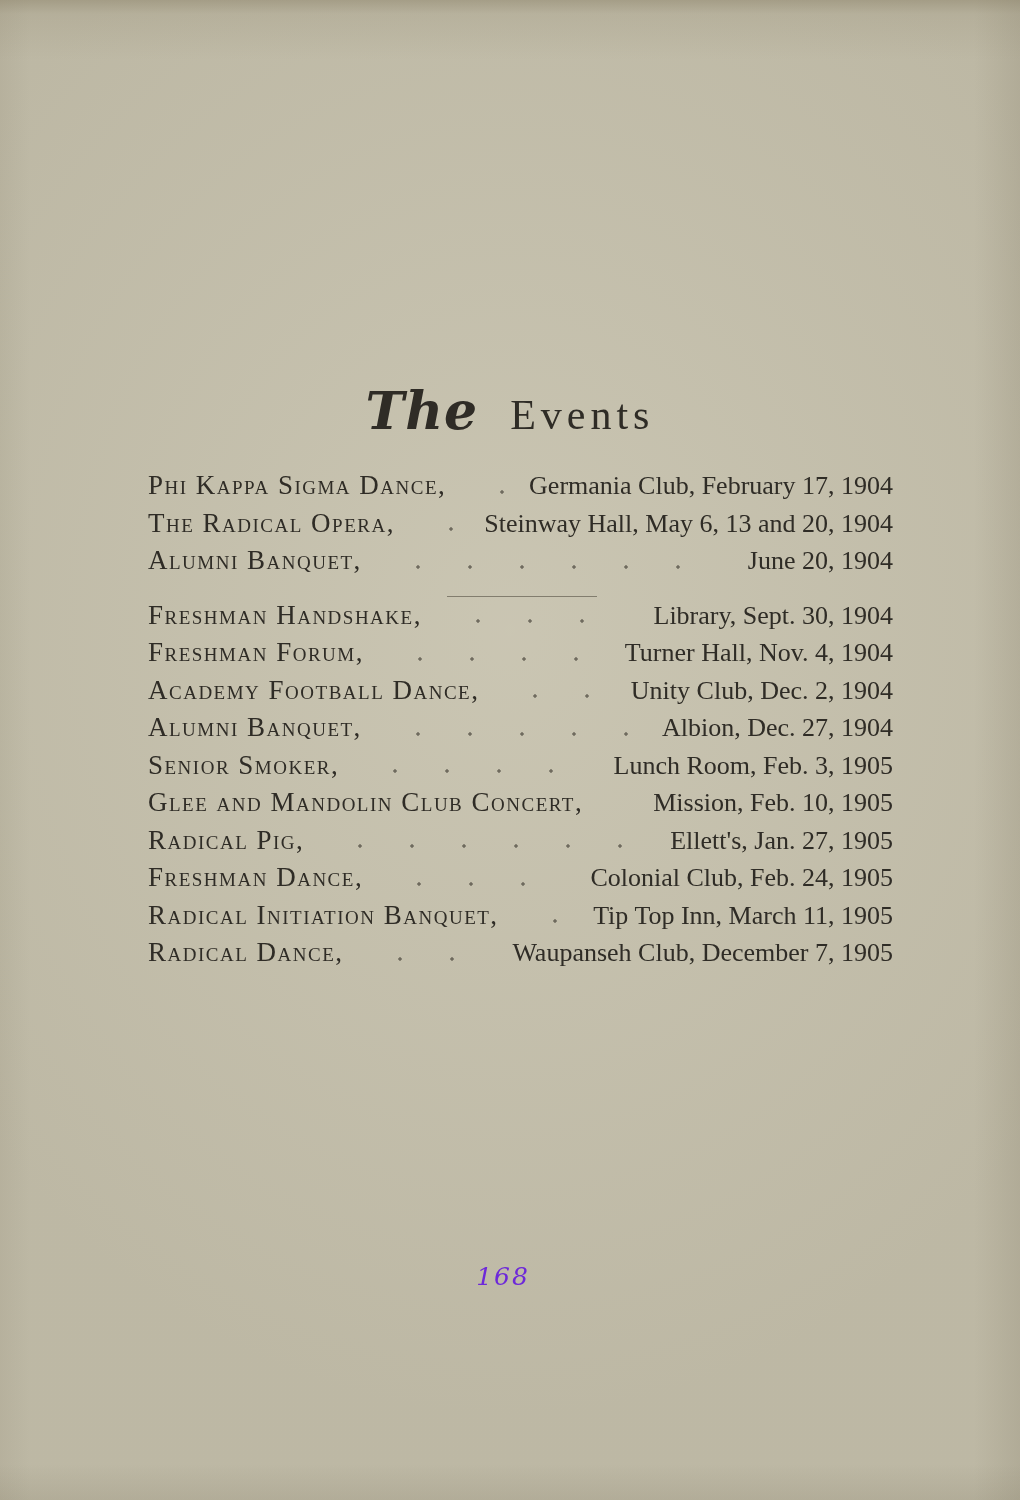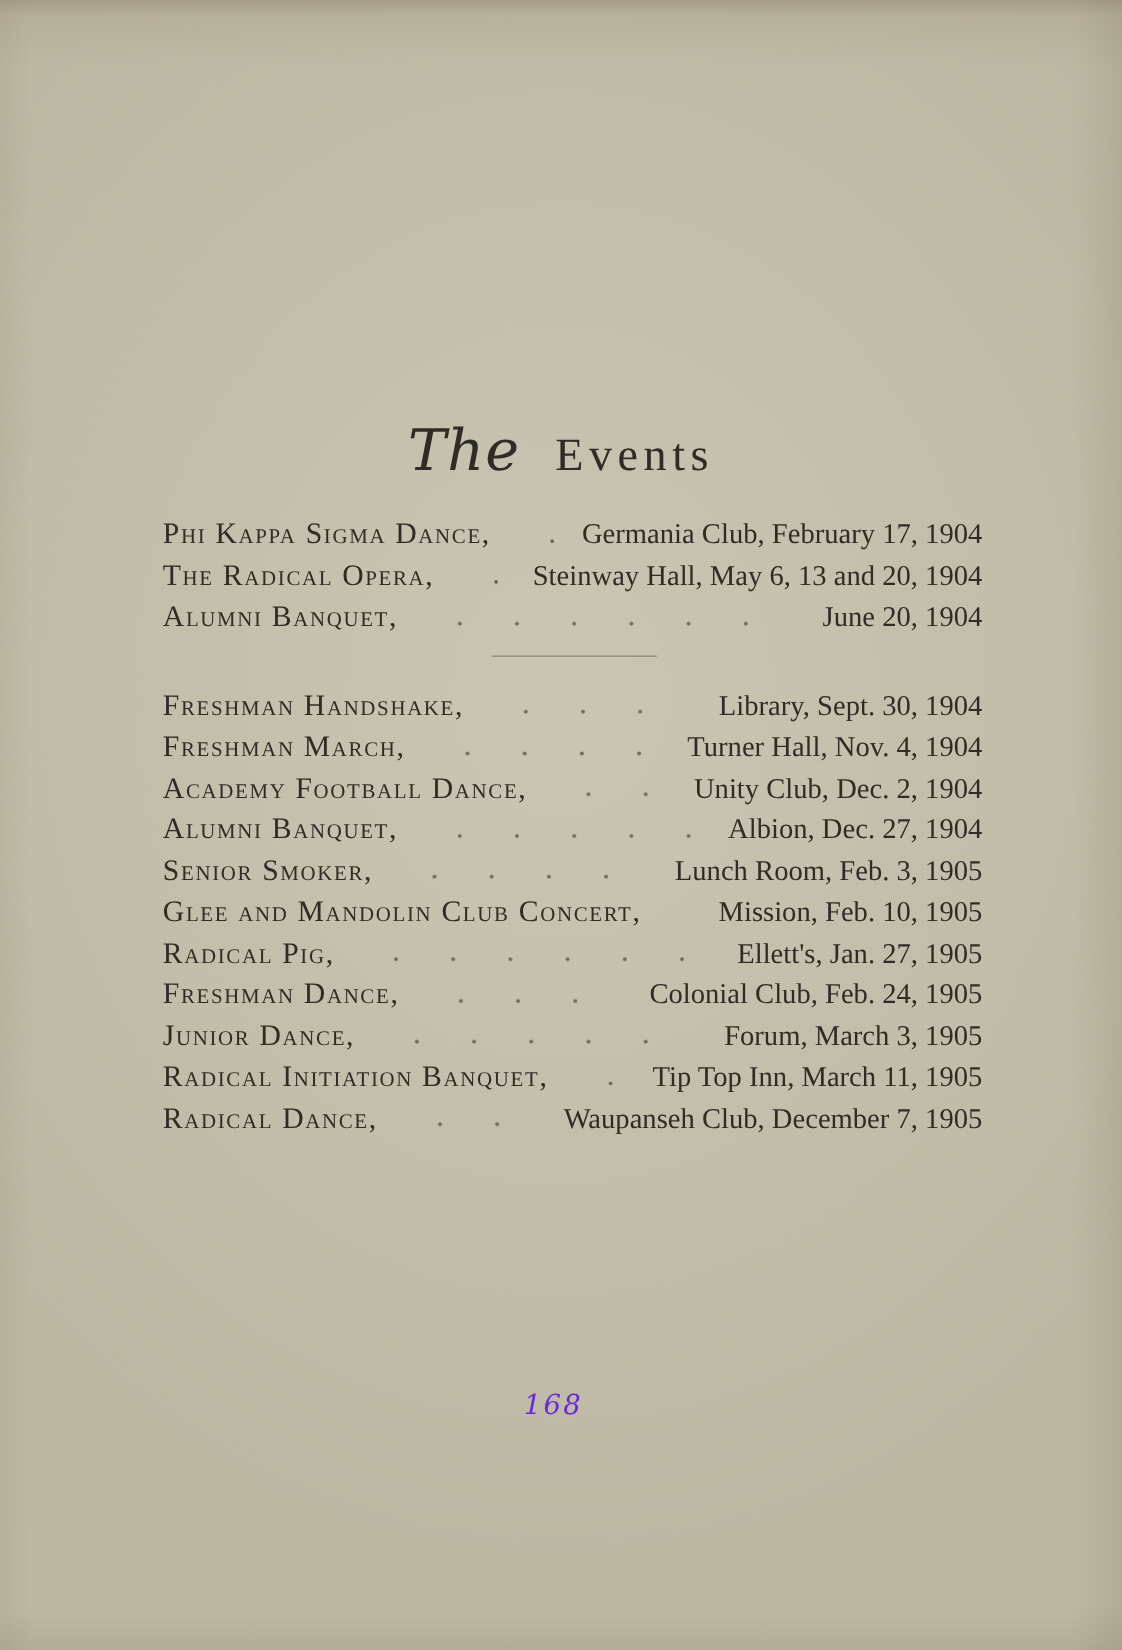--- a/index.html
+++ b/index.html
@@ -20,21 +20,21 @@
 
   .title-block {
     position: absolute;
     top: 380px; left: 0; right: 0;
     text-align: center;
     white-space: nowrap;
   }
   .title-the {
     font-family: "DejaVu Serif", serif;
     font-style: italic;
-    font-weight: 400;
+    font-weight: 700;
     font-size: 52px;
     letter-spacing: 1px;
     margin-top: 28px;
   }
   .title-rest {
     font-family: "Liberation Serif", serif;
     font-size: 42px;
     letter-spacing: 5px;
     margin-left: 32px;
   }
@@ -74,21 +74,21 @@
     min-width: 0;
   }
   .section-divider {
     width: 150px;
     height: 0;
     border-top: 1.5px solid #827d6e;
     margin: 16px auto 0 auto;
     position: relative;
     left: 1px;
   }
-  .section-2 { margin-top: 26px; }
+  .section-2 { }
 
   .folio {
     position: absolute;
     top: 1262px; left: 0; right: 14px;
     text-align: center;
     font-family: "DejaVu Serif", serif;
     font-style: italic;
     font-size: 25px;
     letter-spacing: 2px;
     color: #6d28d9;
@@ -123,21 +123,21 @@
 
   <div class="section-divider"></div>
 
   <div class="section section-2">
     <div class="row">
       <span class="event">Freshman Handshake,</span>
       <span class="leader"></span>
       <span class="detail">Library, Sept. 30, 1904</span>
     </div>
     <div class="row">
-      <span class="event">Freshman March,</span>
+      <span class="event">Freshman Forum,</span>
       <span class="leader"></span>
       <span class="detail">Turner Hall, Nov. 4, 1904</span>
     </div>
     <div class="row">
       <span class="event">Academy Football Dance,</span>
       <span class="leader"></span>
       <span class="detail">Unity Club, Dec. 2, 1904</span>
     </div>
     <div class="row">
       <span class="event">Alumni Banquet,</span>
@@ -158,25 +158,20 @@
       <span class="event">Radical Pig,</span>
       <span class="leader"></span>
       <span class="detail">Ellett's, Jan. 27, 1905</span>
     </div>
     <div class="row">
       <span class="event">Freshman Dance,</span>
       <span class="leader"></span>
       <span class="detail">Colonial Club, Feb. 24, 1905</span>
     </div>
     <div class="row">
-      <span class="event">Junior Dance,</span>
-      <span class="leader"></span>
-      <span class="detail">Forum, March 3, 1905</span>
-    </div>
-    <div class="row">
       <span class="event">Radical Initiation Banquet,</span>
       <span class="leader"></span>
       <span class="detail">Tip Top Inn, March 11, 1905</span>
     </div>
     <div class="row">
       <span class="event">Radical Dance,</span>
       <span class="leader"></span>
       <span class="detail">Waupanseh Club, December 7, 1905</span>
     </div>
   </div>

